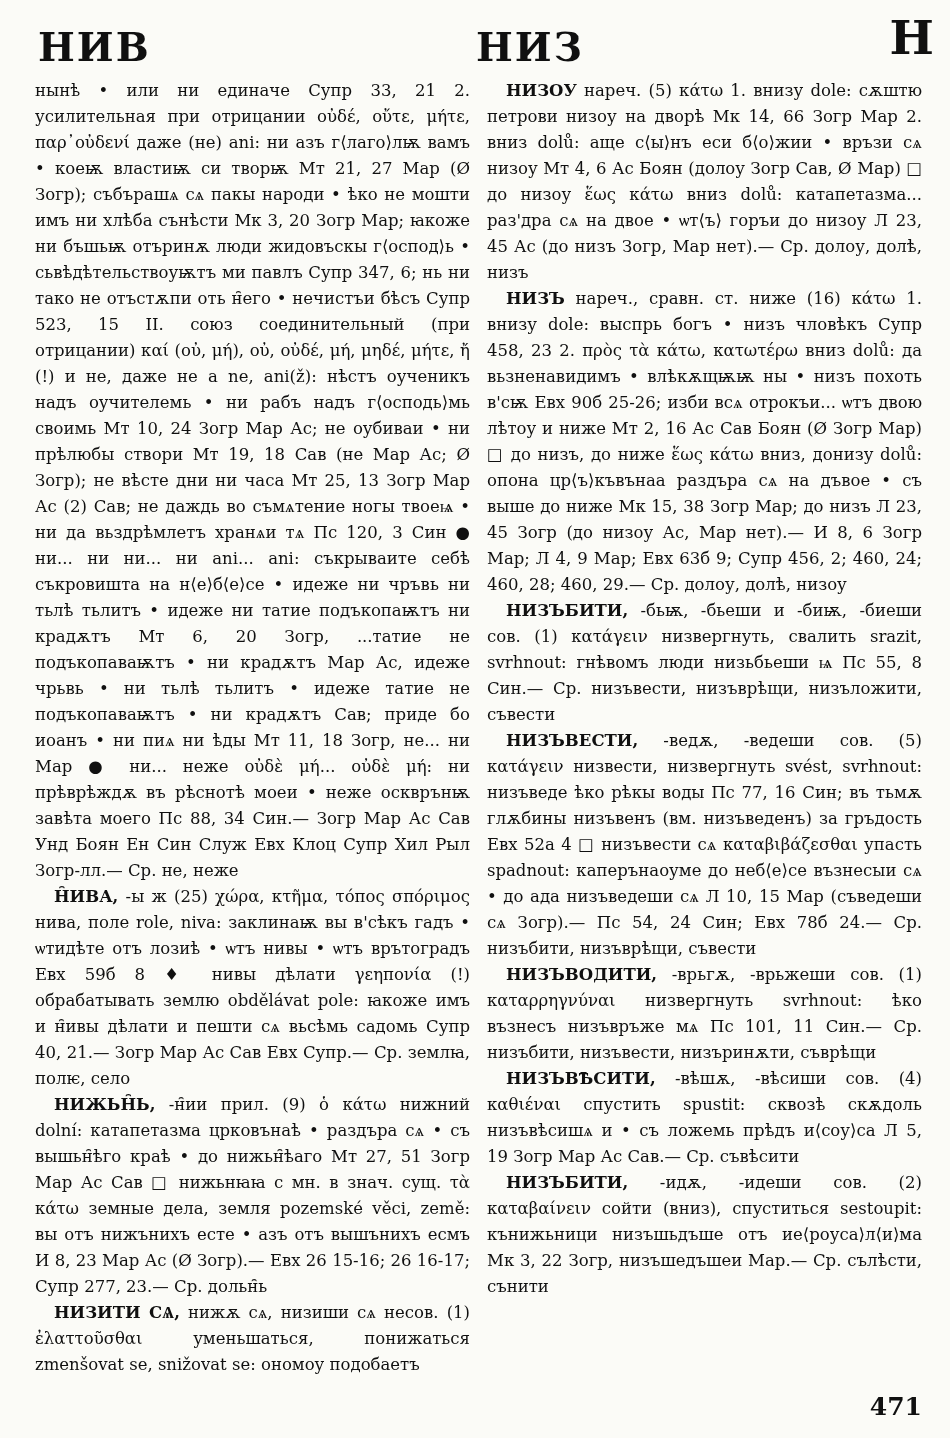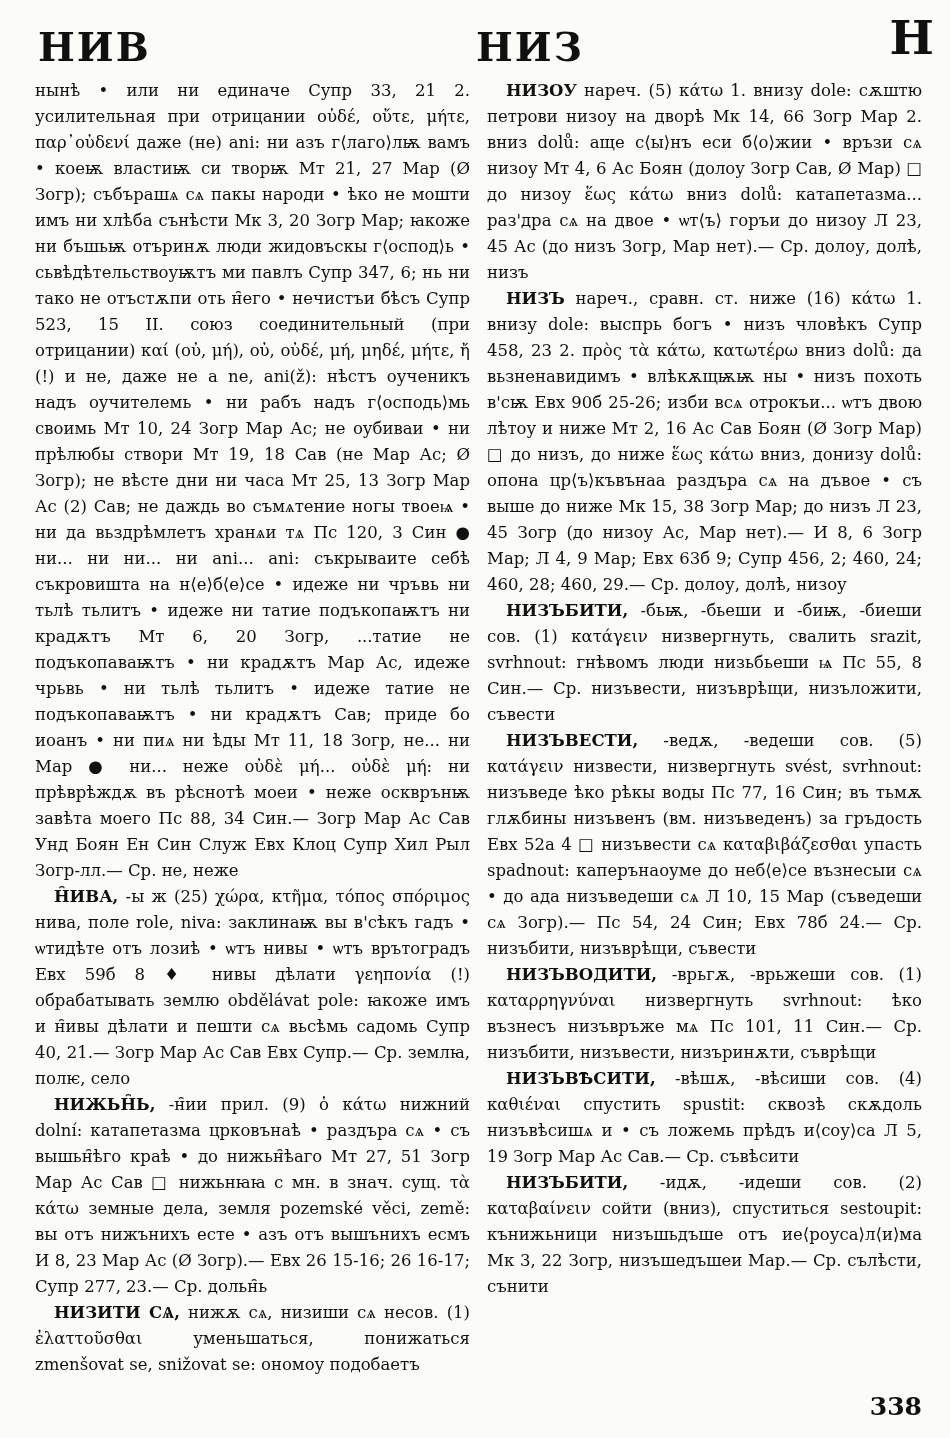--- a/index.html
+++ b/index.html
@@ -46,15 +46,15 @@
       <p class="entry"><span class="hw">НИЗЪ</span><span> нареч., сравн. ст. ниже (16) κάτω 1. внизу dole: выспрь богъ • низъ чловѣкъ Супр 458, 23 2. πρὸς τὰ κάτω, κατωτέρω вниз dolů: да вьзненавидимъ • влѣкѫщѭѭ ны • низъ похоть в'сѭ Евх 90б 25-26; изби всѧ отрокъи... ѡтъ двою лѣтоу и ниже Мт 2, 16 Ас Сав Боян (Ø Зогр Мар) □ до низъ, до ниже ἕως κάτω вниз, донизу dolů: опона цр⟨ъ⟩къвънаа раздъра сѧ на дъвое • съ выше до ниже Мк 15, 38 Зогр Мар; до низъ Л 23, 45 Зогр (до низоу Ас, Мар нет).— И 8, 6 Зогр Мар; Л 4, 9 Мар; Евх 63б 9; Супр 456, 2; 460, 24; 460, 28; 460, 29.— Ср. долоу, долѣ, низоу</span></p>
       <p class="entry"><span class="hw">НИЗЪБИТИ,</span><span> -бьѭ, -бьеши и -биѭ, -биеши сов. (1) κατάγειν низвергнуть, свалить srazit, svrhnout: гнѣвомъ люди низьбьеши ѩ Пс 55, 8 Син.— Ср. низъвести, низъврѣщи, низъложити, съвести</span></p>
       <p class="entry"><span class="hw">НИЗЪВЕСТИ,</span><span> -ведѫ, -ведеши сов. (5) κατάγειν низвести, низвергнуть svést, svrhnout: низъведе ѣко рѣкы воды Пс 77, 16 Син; въ тьмѫ глѫбины низъвенъ (вм. низъведенъ) за гръдость Евх 52а 4 □ низъвести сѧ καταβιβάζεσθαι упасть spadnout: каперънаоуме до неб⟨е⟩се възнесыи сѧ • до ада низъведеши сѧ Л 10, 15 Мар (съведеши сѧ Зогр).— Пс 54, 24 Син; Евх 78б 24.— Ср. низъбити, низъврѣщи, съвести</span></p>
       <p class="entry"><span class="hw">НИЗЪВОДИТИ,</span><span> -врьгѫ, -врьжеши сов. (1) καταρρηγνύναι низвергнуть svrhnout: ѣко възнесъ низъвръже мѧ Пс 101, 11 Син.— Ср. низъбити, низъвести, низъринѫти, съврѣщи</span></p>
       <p class="entry"><span class="hw">НИЗЪВѢСИТИ,</span><span> -вѣшѫ, -вѣсиши сов. (4) καθιέναι спустить spustit: сквозѣ скѫдоль низъвѣсишѧ и • съ ложемь прѣдъ и⟨соу⟩са Л 5, 19 Зогр Мар Ас Сав.— Ср. съвѣсити</span></p>
       <p class="entry"><span class="hw">НИЗЪБИТИ,</span><span> -идѫ, -идеши сов. (2) καταβαίνειν сойти (вниз), спуститься sestoupit: кънижьници низъшьдъше отъ ие⟨роуса⟩л⟨и⟩ма Мк 3, 22 Зогр, низъшедъшеи Мар.— Ср. сълѣсти, сънити</span></p>
     </div>
 
   </div>
 
-  <div class="pageno">338</div>
+  <div class="pageno">471</div>
 
 </div>
 
 </body></html>

